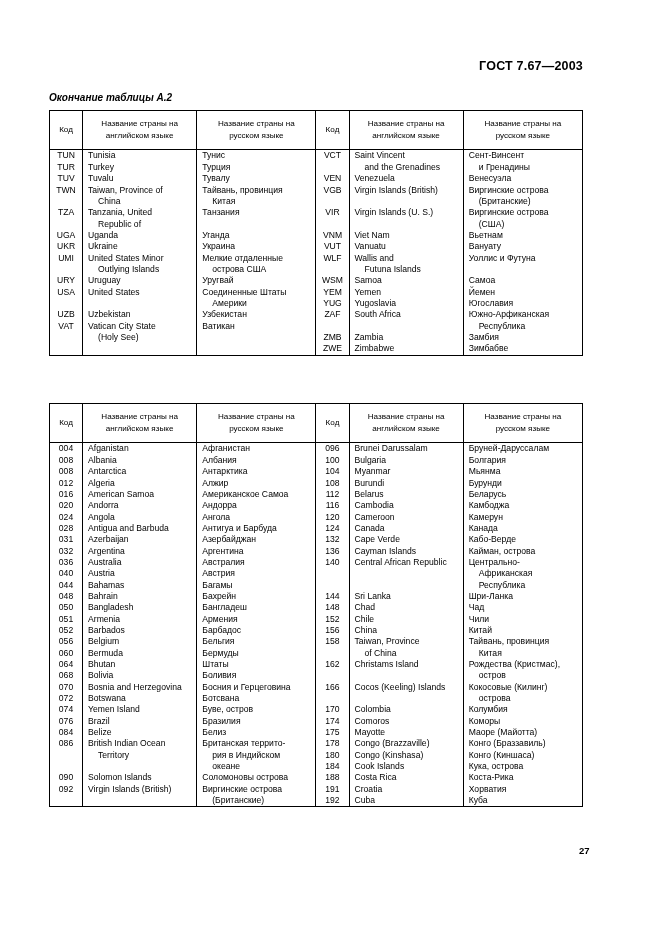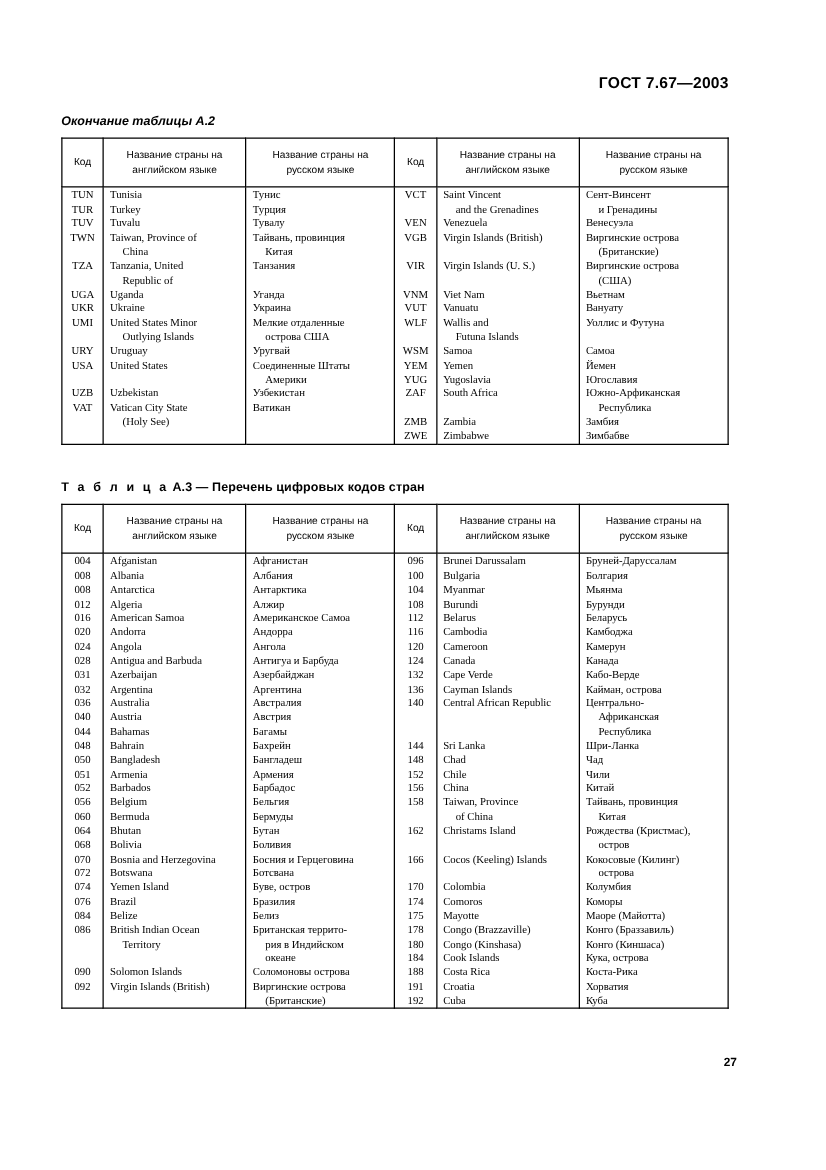--- a/index.html
+++ b/index.html
@@ -76,21 +76,20 @@
     padding: 7px 2px 8px 2px;
     vertical-align: middle;
   }
   table.codes thead th .hl { display: block; }
 
   .col-code { width: 33px; }
   .col-en   { width: 114px; }
   .col-ru   { width: 119px; }
   td.body-cell {
     padding: 3px 0 4px 0;
-    font-family: Liberation Serif, serif;
   }
   .ent {
     display: block;
     line-height: 11.35px;
     white-space: pre;
   }
   .ent.code {
     text-align: center;
   }
   .ent.txt {
@@ -271,21 +270,20 @@
             <span class="ent txt">Югославия</span>
             <span class="ent txt">Южно-Арфиканская</span>
             <span class="ent txt"><span class="cont">Республика</span></span>
             <span class="ent txt">Замбия</span>
             <span class="ent txt">Зимбабве</span>
           </td>
       </tr>
     </tbody>
   </table>
 
-  <div class="caption spaced" id="caption-a3"><span class="sp">Т а б л и ц а</span><span class="rest">  А.3 — Перечень цифровых кодов стран</span></div>
 
   <table class="codes" id="table-a3">
     <colgroup>
       <col class="col-code">
         <col class="col-en">
         <col class="col-ru">
       <col class="col-code">
         <col class="col-en">
         <col class="col-ru">
     </colgroup>
@@ -398,21 +396,21 @@
             <span class="ent txt">Аргентина</span>
             <span class="ent txt">Австралия</span>
             <span class="ent txt">Австрия</span>
             <span class="ent txt">Багамы</span>
             <span class="ent txt">Бахрейн</span>
             <span class="ent txt">Бангладеш</span>
             <span class="ent txt">Армения</span>
             <span class="ent txt">Барбадос</span>
             <span class="ent txt">Бельгия</span>
             <span class="ent txt">Бермуды</span>
-            <span class="ent txt">Бутан</span>
+            <span class="ent txt">Штаты</span>
             <span class="ent txt">Боливия</span>
             <span class="ent txt">Босния и Герцеговина</span>
             <span class="ent txt">Ботсвана</span>
             <span class="ent txt">Буве, остров</span>
             <span class="ent txt">Бразилия</span>
             <span class="ent txt">Белиз</span>
             <span class="ent txt">Британская террито-</span>
             <span class="ent txt"><span class="cont">рия в Индийском</span></span>
             <span class="ent txt"><span class="cont">океане</span></span>
             <span class="ent txt">Соломоновы острова</span>

